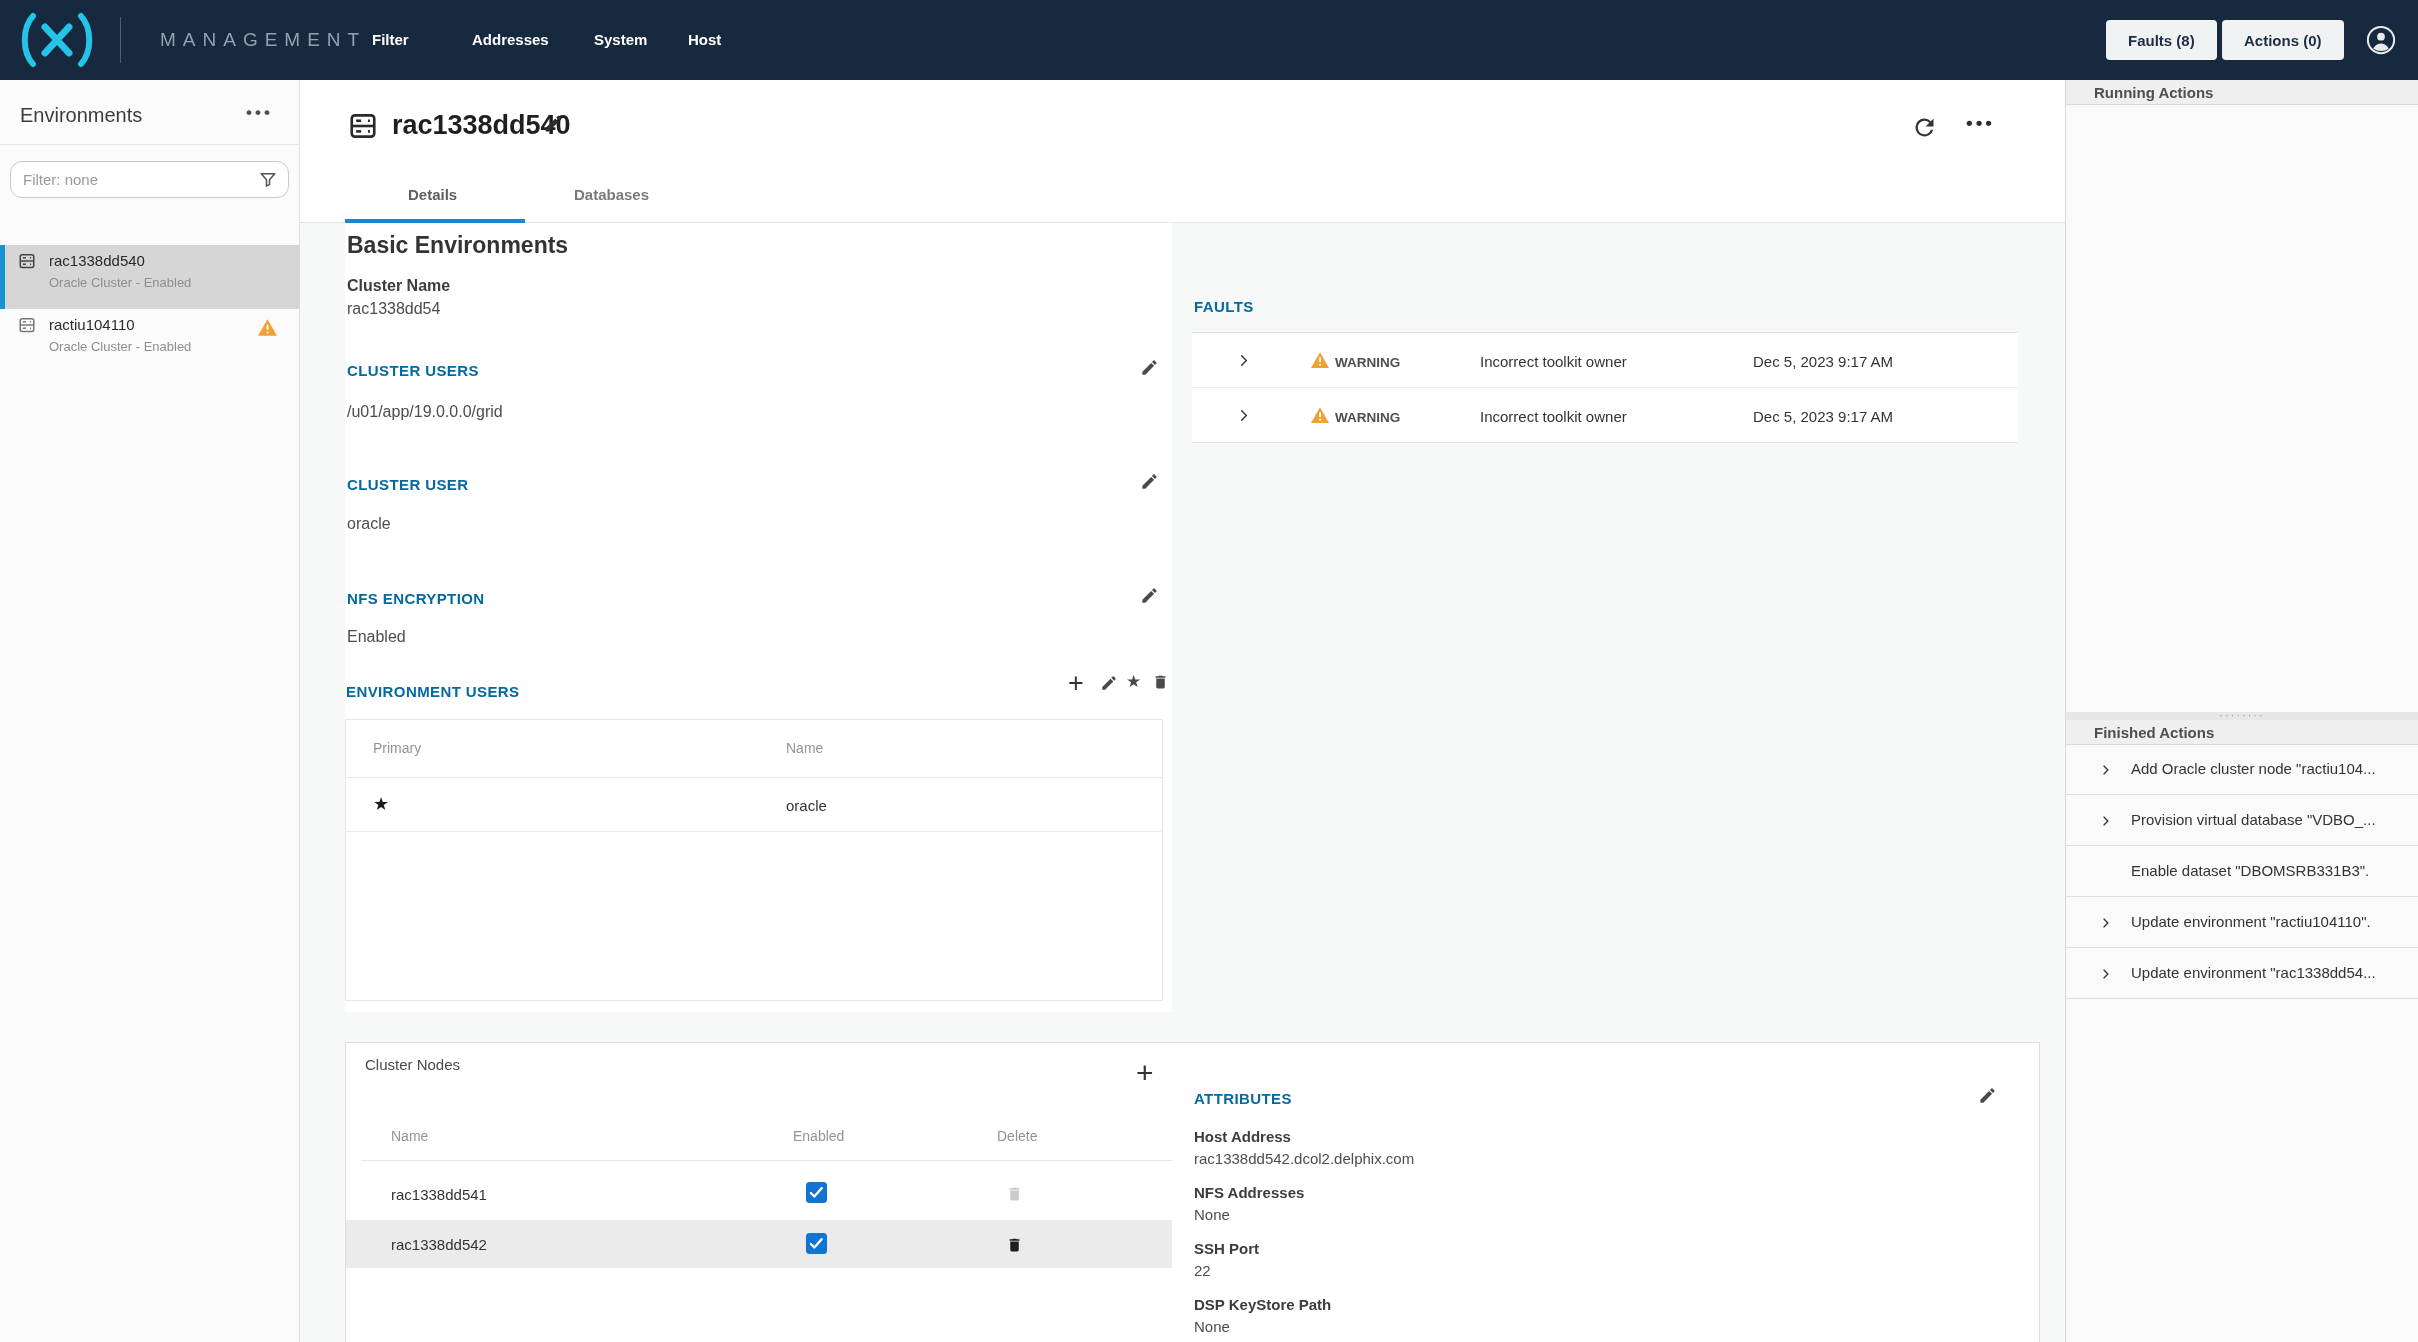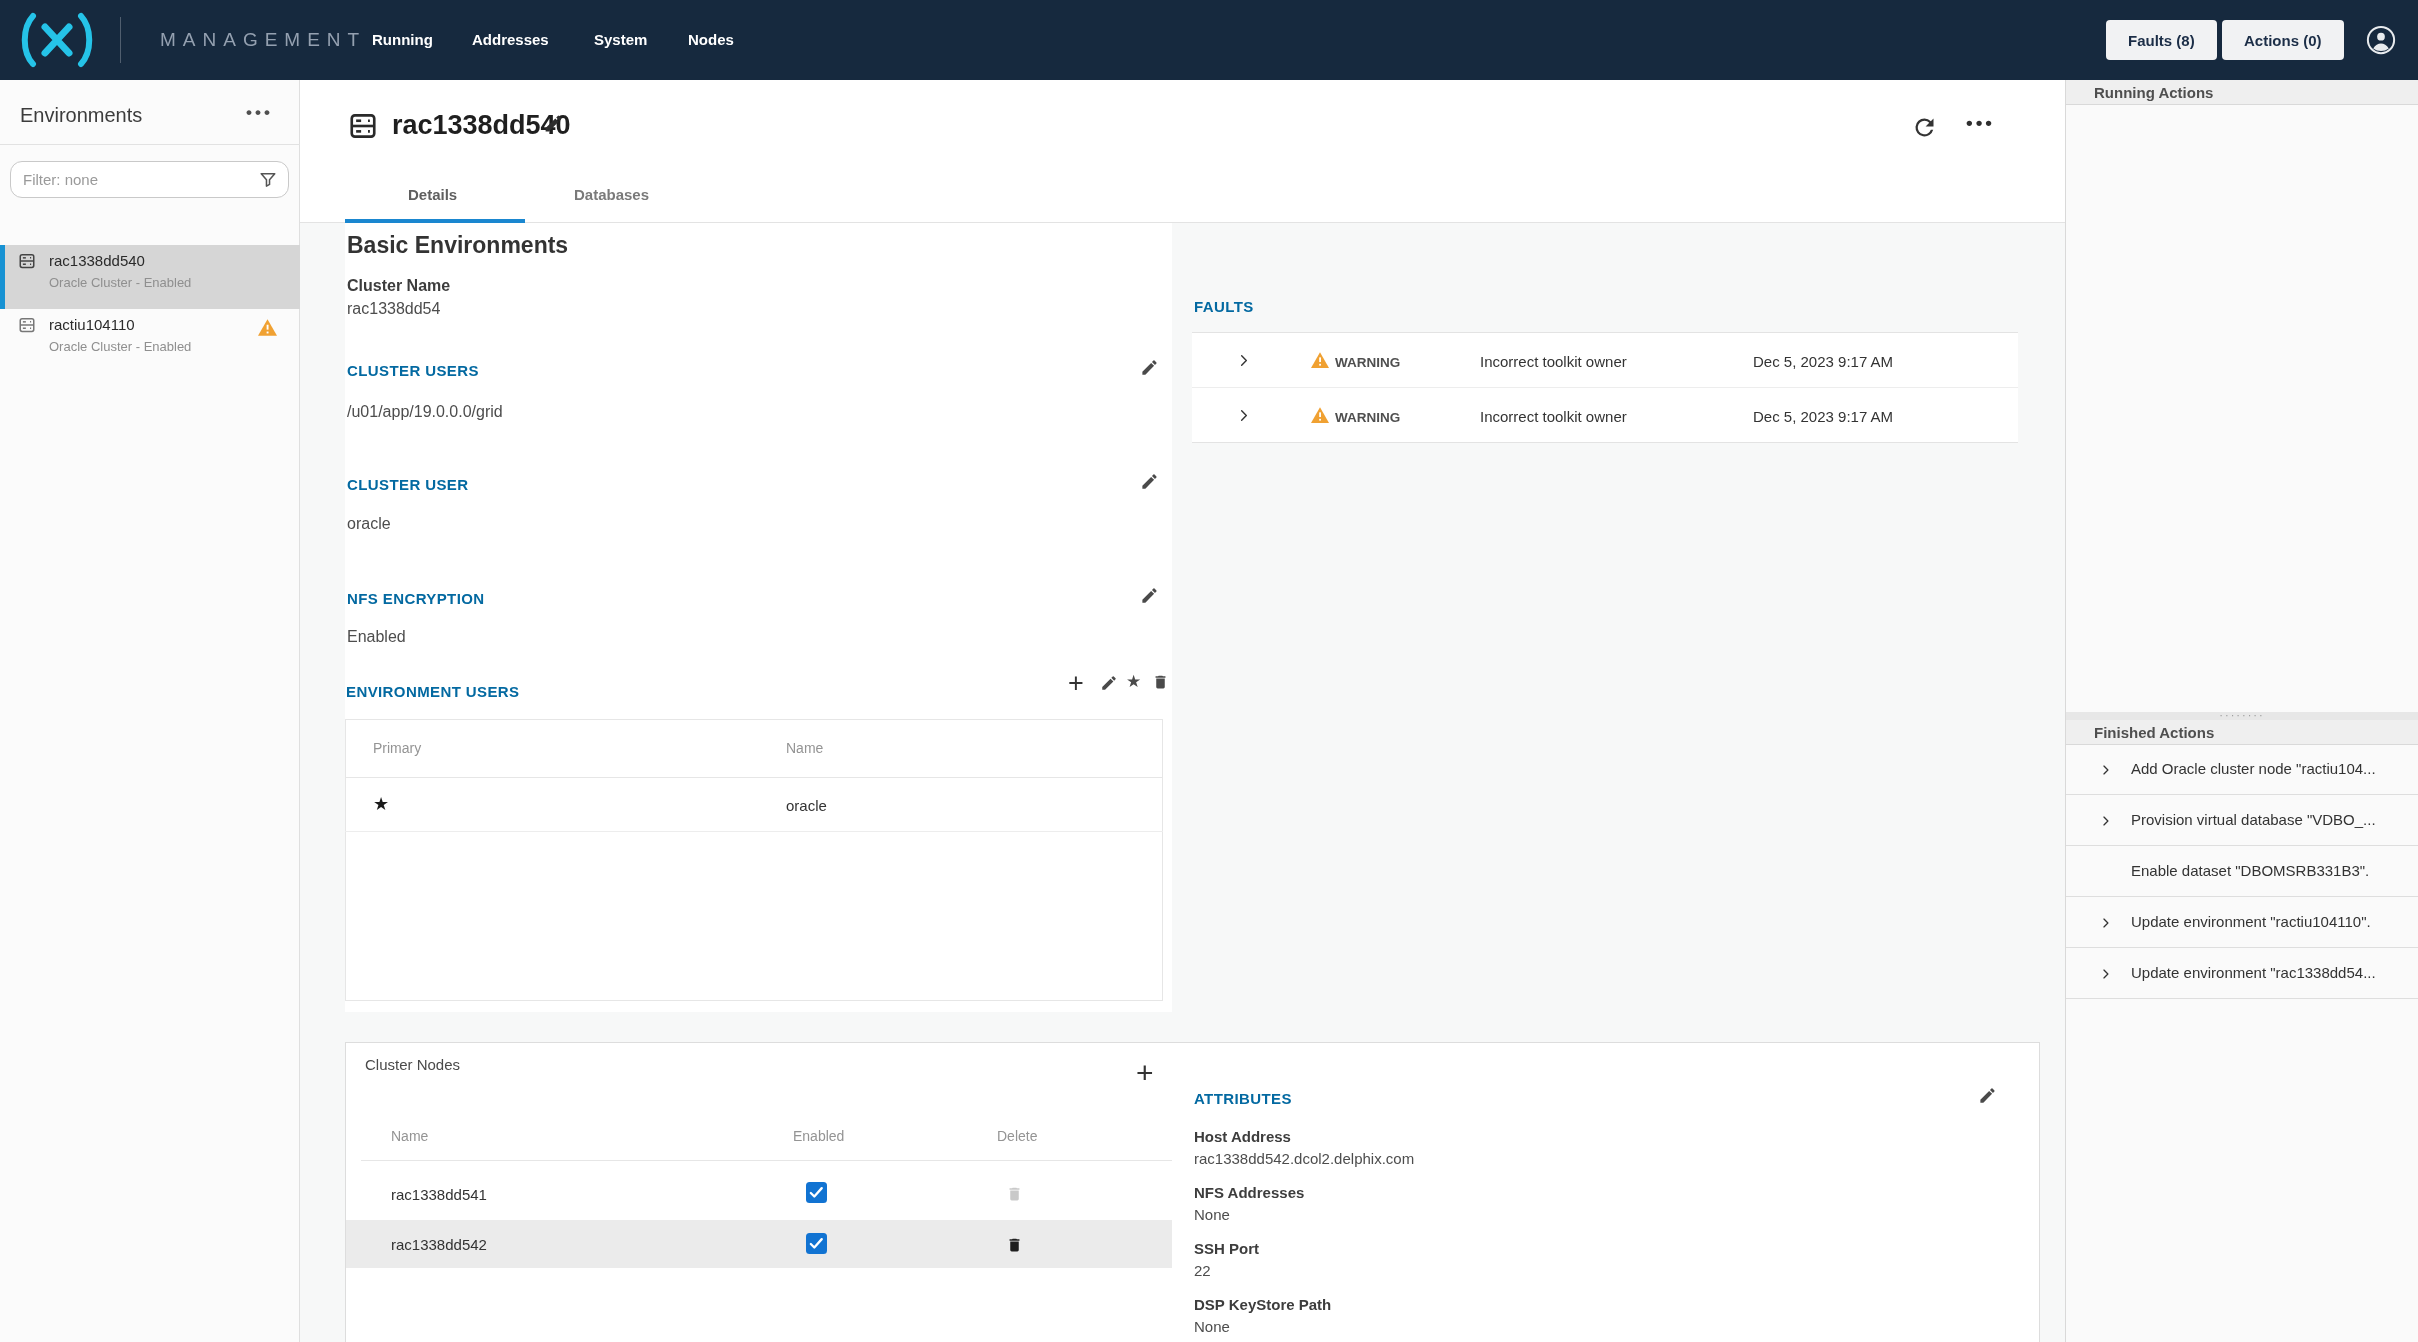--- a/index.html
+++ b/index.html
@@ -77,24 +77,24 @@
 <div class="page">
 
   <div class="topbar">
     <svg class="abs" style="left:18px;top:12px" width="78" height="56" viewBox="0 0 76 56" fill="none">
       <path d="M14 4C3 16 3 40 14 52" stroke="#25c3e8" stroke-width="6" stroke-linecap="round"></path>
       <path d="M62 4c11 12 11 36 0 48" stroke="#25c3e8" stroke-width="6" stroke-linecap="round"></path>
       <path d="M26 15l24 26M50 15L26 41" stroke="#25c3e8" stroke-width="7" stroke-linecap="round"></path>
     </svg>
     <div class="logo-divider"></div>
     <div class="brand">MANAGEMENT</div>
-    <span class="topnav-item" style="left:372px">Running</span>
+    <span class="topnav-item" style="left:372px">Filter</span>
     <span class="topnav-item" style="left:472px">Addresses</span>
     <span class="topnav-item" style="left:594px">System</span>
-    <span class="topnav-item" style="left:688px">Nodes</span>
+    <span class="topnav-item" style="left:688px">Host</span>
     <button class="topbtn" style="left:2106px">Faults (8)</button>
     <button class="topbtn" style="left:2222px">Actions (0)</button>
     <svg class="abs icon-btn" style="left:2366px;top:25px" width="30" height="30" viewBox="0 0 24 24" fill="none">
       <circle cx="12" cy="12" r="10.5" stroke="#e8ebee" stroke-width="1.6"></circle>
       <circle cx="12" cy="9.3" r="3.1" fill="#e8ebee"></circle>
       <path d="M5.8 18.8c1.5-2.9 3.9-4 6.2-4s4.7 1.1 6.2 4a10.5 10.5 0 0 1-12.4 0z" fill="#e8ebee"></path>
     </svg>
   </div>
 
   <div class="sidebar-bg"></div>

